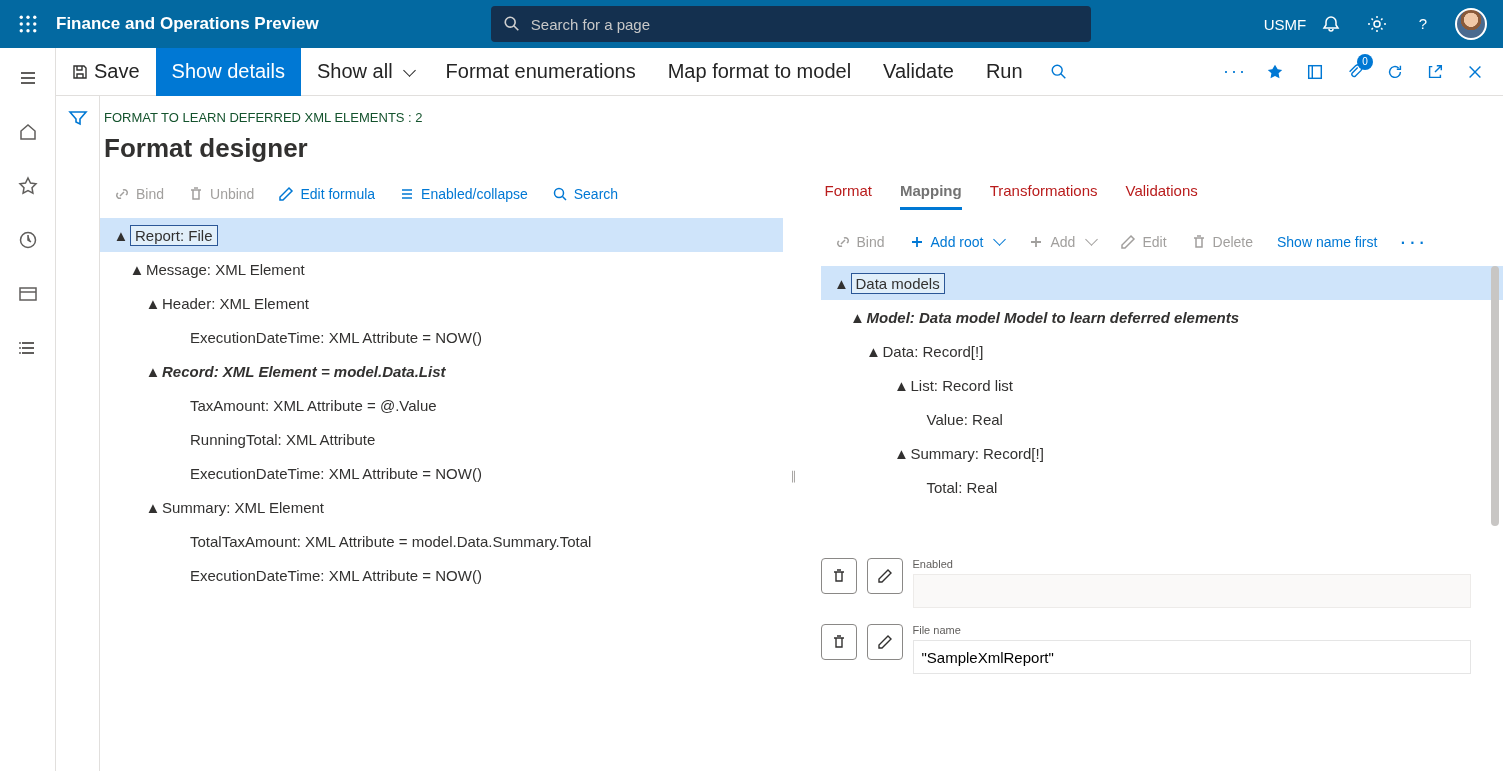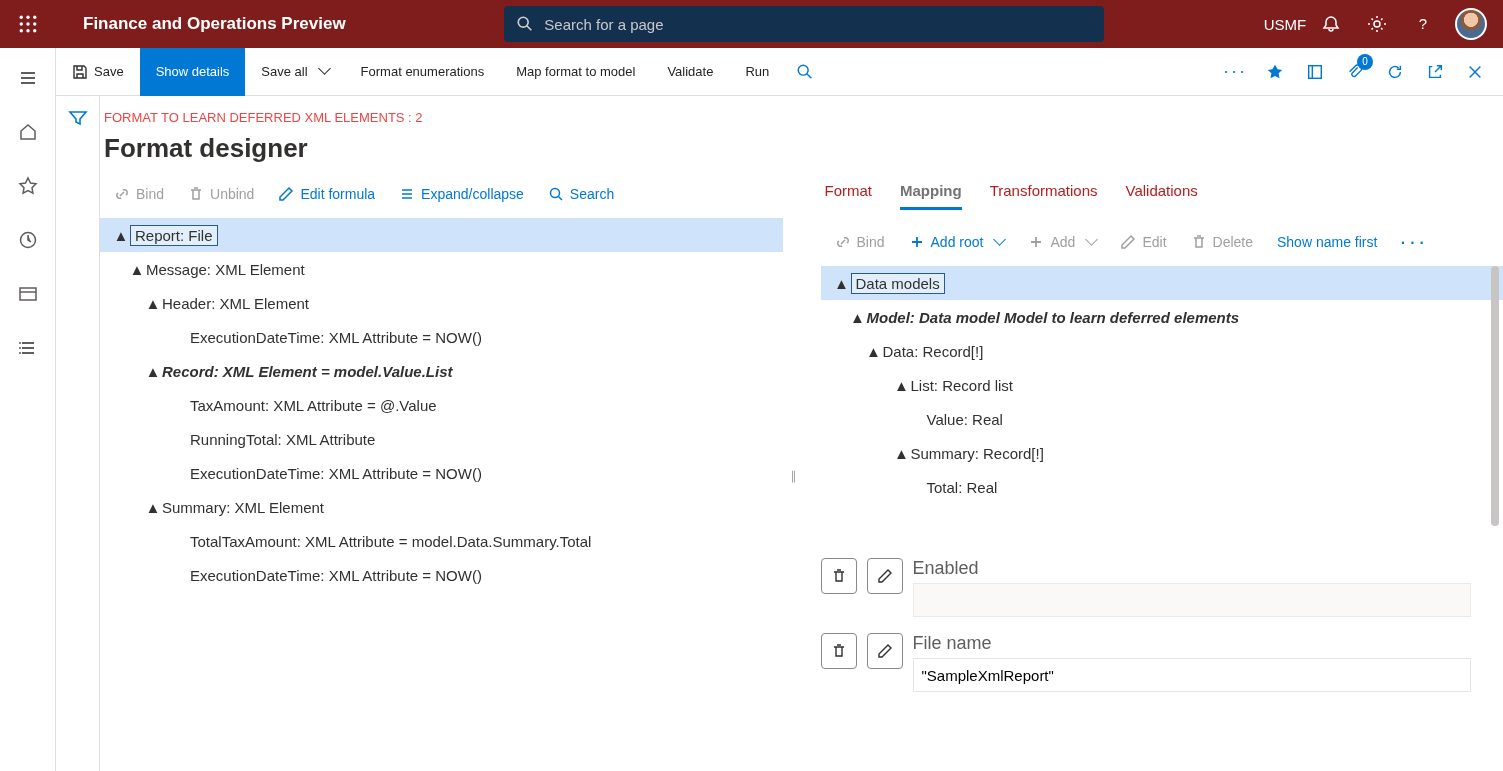--- a/index.html
+++ b/index.html
@@ -1,49 +1,49 @@
 <!DOCTYPE html>
 <html><head>
 <meta charset="utf-8">
 <style>
 * { box-sizing: border-box; margin: 0; padding: 0; }
 body { font-family: "Segoe UI", sans-serif; font-size: 14px; color: #323130; background: #fff; overflow: hidden; }
-.topbar { height: 48px; background: #7f1d1d; display: flex; align-items: center; color: #fff; padding: 0 8px; gap: 27px; }
+.topbar { height: 48px; background: #0369a1; display: flex; align-items: center; color: #fff; padding: 0 8px; }
 .waffle { width: 40px; height: 48px; display: flex; align-items: center; justify-content: center; cursor: pointer; }
 .waffle svg, .topbar svg { fill: #fff; }
 .app-title { font-size: 17px; font-weight: 600; margin-left: 8px; flex-shrink: 0; }
 .search-wrap { flex: 1; display: flex; justify-content: center; }
 .search-box { width: 600px; height: 36px; background: #14304f; border-radius: 4px; display: flex; align-items: center; padding: 0 12px; color: #d0d0d0; }
 .search-box input { background: transparent; border: none; outline: none; color: #fff; font-size: 15px; margin-left: 10px; flex: 1; }
 .search-box input::placeholder { color: #c8c8c8; }
 .top-right { display: flex; align-items: center; gap: 2px; }
 .top-right .titem { width: 44px; height: 57px; display: flex; align-items: center; justify-content: center; cursor: pointer; color: #fff; font-size: 15px; }
 .company-code { font-size: 15px; padding: 0 6px; }
 .avatar { width: 32px; height: 32px; border-radius: 50%; background: radial-gradient(circle at 50% 35%, #f0c8a8 0%, #f0c8a8 30%, #8a5a3a 32%, #8a5a3a 45%, #4a6a8f 46%); margin: 0 8px; border: 2px solid #fff; }
 
 .shell { display: flex; height: calc(100vh - 48px); }
 .left-rail { width: 56px; border-right: 1px solid #e1dfdd; display: flex; flex-direction: column; align-items: center; padding-top: 14px; gap: 22px; }
 .left-rail .rail-item { width: 32px; height: 32px; display: flex; align-items: center; justify-content: center; cursor: pointer; color: #605e5c; }
 .left-rail svg { fill: #605e5c; }
 
 .cmdbar { height: 48px; border-bottom: 1px solid #e1dfdd; display: flex; align-items: center; padding: 0 8px 0 0; }
-.cmdbar .cmd { height: 48px; display: flex; align-items: center; padding: 0 16px; cursor: pointer; font-size: 13px; color: #242424; gap: 6px; }
+.cmdbar .cmd { height: 48px; display: flex; align-items: center; padding: 0 16px; cursor: pointer; font-size: 20px; color: #242424; gap: 6px; }
 .cmdbar .cmd.save { color: #242424; }
 .cmdbar .cmd.primary { background: #0078d4; color: #fff; }
 .cmdbar .spacer { flex: 1; }
 .cmdbar .icon-btn { width: 40px; height: 48px; display: flex; align-items: center; justify-content: center; cursor: pointer; color: #0078d4; position: relative; }
 .cmdbar svg { fill: currentColor; }
 .badge { position: absolute; top: 6px; right: 2px; background: #0078d4; color: #fff; border-radius: 9px; font-size: 10px; min-width: 16px; height: 16px; display: flex; align-items: center; justify-content: center; padding: 0 3px; }
 
 .main-area { flex: 1; display: flex; flex-direction: column; min-width: 0; }
 .content { flex: 1; display: flex; min-height: 0; }
 .filter-strip { width: 44px; border-right: 1px solid #e1dfdd; display: flex; justify-content: center; padding-top: 12px; }
 .filter-strip svg { fill: #0078d4; }
 .work { flex: 1; display: flex; flex-direction: column; padding: 14px 0 0 0; min-width: 0; }
-.breadcrumb { font-size: 13px; color: #ef4444; padding: 0 0 4px 0; margin-left: 4px; }
+.breadcrumb { font-size: 13px; color: #14532d; padding: 0 0 4px 0; margin-left: 4px; }
 .page-title { font-size: 26px; font-weight: 600; margin: 4px 0 16px 4px; }
 .panes { flex: 1; display: flex; min-height: 0; }
 .pane-left { flex: 1; min-width: 0; padding-right: 6px; }
 .pane-right { flex: 1; min-width: 0; padding-left: 22px; border-left: 0; position: relative; }
 .splitter { width: 10px; position: relative; cursor: col-resize; display: flex; align-items: center; justify-content: center; }
 .splitter::before { content: "∥"; color: #a19f9d; font-size: 12px; }
 
 .toolbar { display: flex; align-items: center; gap: 4px; font-size: 14px; margin: 0 0 10px 4px; flex-wrap: wrap; }
 .toolbar .tbtn { display: flex; align-items: center; gap: 6px; padding: 6px 10px; cursor: pointer; color: #0078d4; }
 .toolbar .tbtn.disabled { color: #a19f9d; cursor: default; }
@@ -68,21 +68,21 @@
 .tree .bold { font-weight: 600; font-style: italic; }
 .tree .node-text { white-space: nowrap; }
 
 .right-scroll { position: absolute; right: 4px; top: 0; width: 8px; height: 260px; background: #c8c6c4; border-radius: 4px; }
 
 .right-props { margin-top: 14px; padding-right: 32px; }
 .prop-row { display: flex; align-items: flex-start; gap: 10px; margin-bottom: 16px; }
 .mini-btn { width: 36px; height: 36px; border: 1px solid #8a8886; border-radius: 4px; display: flex; align-items: center; justify-content: center; cursor: pointer; background: #fff; }
 .mini-btn svg { fill: #323130; }
 .prop-field { flex: 1; }
-.prop-label { font-size: 18px; color: #605e5c; margin-bottom: 4px; }
+.prop-label { font-size: 11px; color: #605e5c; margin-bottom: 4px; }
 .prop-input { width: 100%; height: 34px; border: 1px solid #bdbdbd66; background: #f3f2f100; padding: 0 8px; font-size: 15px; }
 .prop-input.readonly { background: #faf9f8; border-color: #edebe9; }
 
 svg.i16 { width: 16px; height: 16px; }
 svg.i18 { width: 18px; height: 18px; }
 svg.i20 { width: 20px; height: 20px; }
 .chev::after { content: ""; display: inline-block; width: 8px; height: 8px; border-right: 1.5px solid currentColor; border-bottom: 1.5px solid currentColor; transform: rotate(45deg); margin-left: 6px; position: relative; top: -3px; }
 .pivot-region { display: flex; flex-direction: column; }
 </style>
 </head>
@@ -180,21 +180,21 @@
       <div class="cmd save">
         <svg class="i16" viewBox="0 0 16 16">
             <path fill="none" stroke="#323130" stroke-width="1.4" d="M2 2h10l2 2v10H2zM5 2v4h5V2M5 14v-4h6v4"></path>
           </svg>
         <span>Save</span>
       </div>
       <div class="cmd primary">
           <span>Show details</span>
         </div>
       <div class="cmd">
-          <span>Save all</span>
+          <span>Show all</span>
           <span class="chev"></span>
         </div>
       <div class="cmd">
           <span>Format enumerations</span>
         </div>
       <div class="cmd">
           <span>Map format to model</span>
         </div>
       <div class="cmd">
           <span>Validate</span>
@@ -276,21 +276,21 @@
               <div class="tbtn">
                 <svg class="i16" viewBox="0 0 16 16">
                     <path fill="none" stroke="currentColor" stroke-width="1.5" d="M11 2l3 3-9 9H2v-3z"></path>
                   </svg>
                 <span>Edit formula</span>
               </div>
               <div class="tbtn">
                 <svg class="i16" viewBox="0 0 16 16">
                     <path stroke="currentColor" stroke-width="1.5" d="M3 4h10M3 8h10M3 12h10"></path>
                   </svg>
-                <span>Expand/collapse</span>
+                <span>Enabled/collapse</span>
               </div>
               <div class="tbtn">
                 <svg class="i16" viewBox="0 0 16 16">
                     <circle cx="7" cy="7" r="4.5" fill="none" stroke="currentColor" stroke-width="1.5"></circle>
                     <line x1="10.5" y1="10.5" x2="14" y2="14" stroke="currentColor" stroke-width="1.5"></line>
                   </svg>
                 <span>Search</span>
               </div>
             </div>
 
@@ -306,21 +306,21 @@
               <div class="node indent-3">
                   <span class="caret">▲</span>
                   <span class="node-text">Header: XML Element</span>
                 </div>
               <div class="node indent-4">
                   <span class="caret">&nbsp;</span>
                   <span class="node-text">ExecutionDateTime: XML Attribute = NOW()</span>
                 </div>
               <div class="node indent-3">
                   <span class="caret">▲</span>
-                  <span class="node-text bold">Record: XML Element = model.Value.List</span>
+                  <span class="node-text bold">Record: XML Element = model.Data.List</span>
                 </div>
               <div class="node indent-4">
                   <span class="caret">&nbsp;</span>
                   <span class="node-text">TaxAmount: XML Attribute = @.Value</span>
                 </div>
               <div class="node indent-4">
                   <span class="caret">&nbsp;</span>
                   <span class="node-text">RunningTotal: XML Attribute</span>
                 </div>
               <div class="node indent-4">

